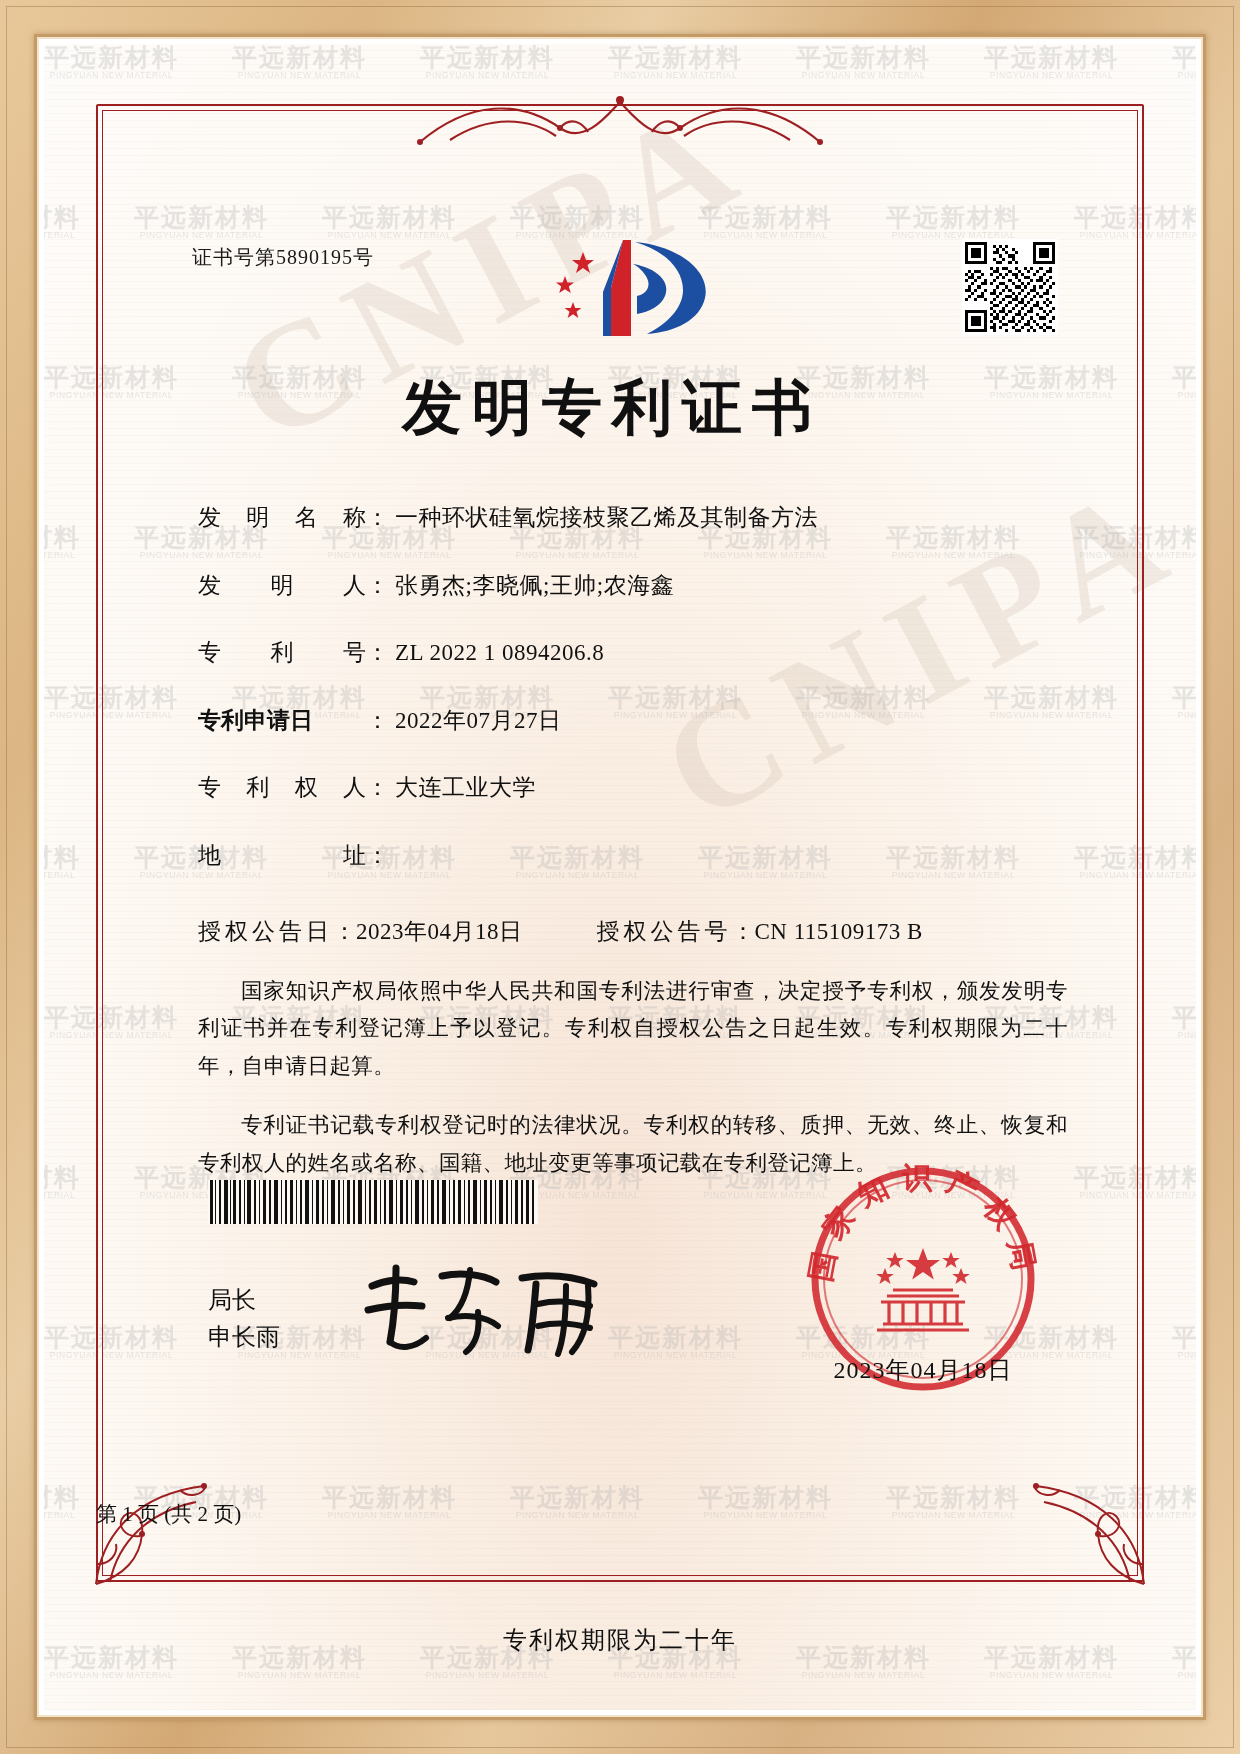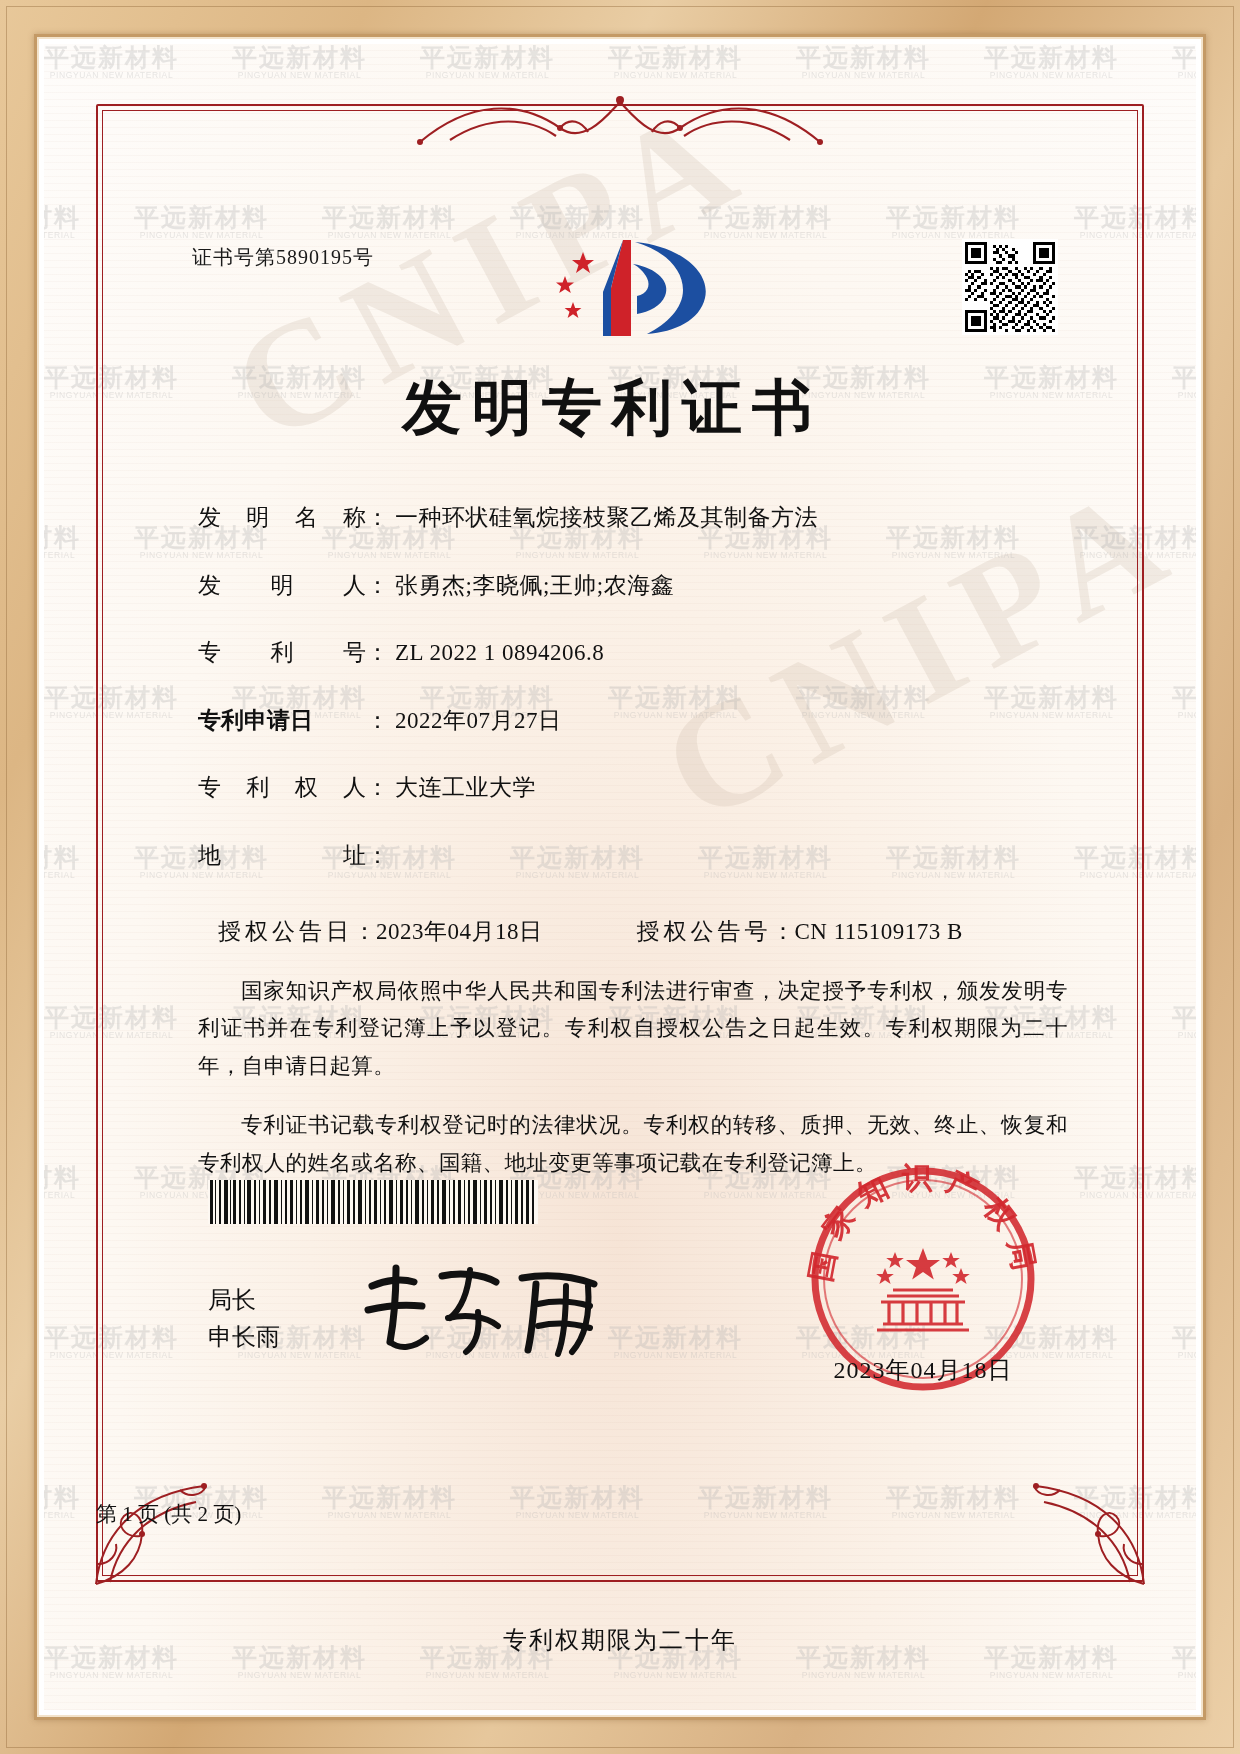--- a/index.html
+++ b/index.html
@@ -203,21 +203,21 @@
     letter-spacing: 0.5px;
   }
 
   .grant-row {
     display: flex;
     align-items: baseline;
     font-size: 23px;
     margin-bottom: 26px;
     color: #111;
   }
-  .grant-row .gl { letter-spacing: 4px; margin-left: 20px; }
+  .grant-row .gl { letter-spacing: 4px; }
   .grant-row .gv { letter-spacing: 0.5px; }
   .grant-gap { width: 74px; flex: 0 0 74px; }
 
   .para {
     font-size: 21.5px;
     line-height: 1.75;
     color: #111;
     text-align: justify;
     text-indent: 2em;
     margin-top: 22px;

